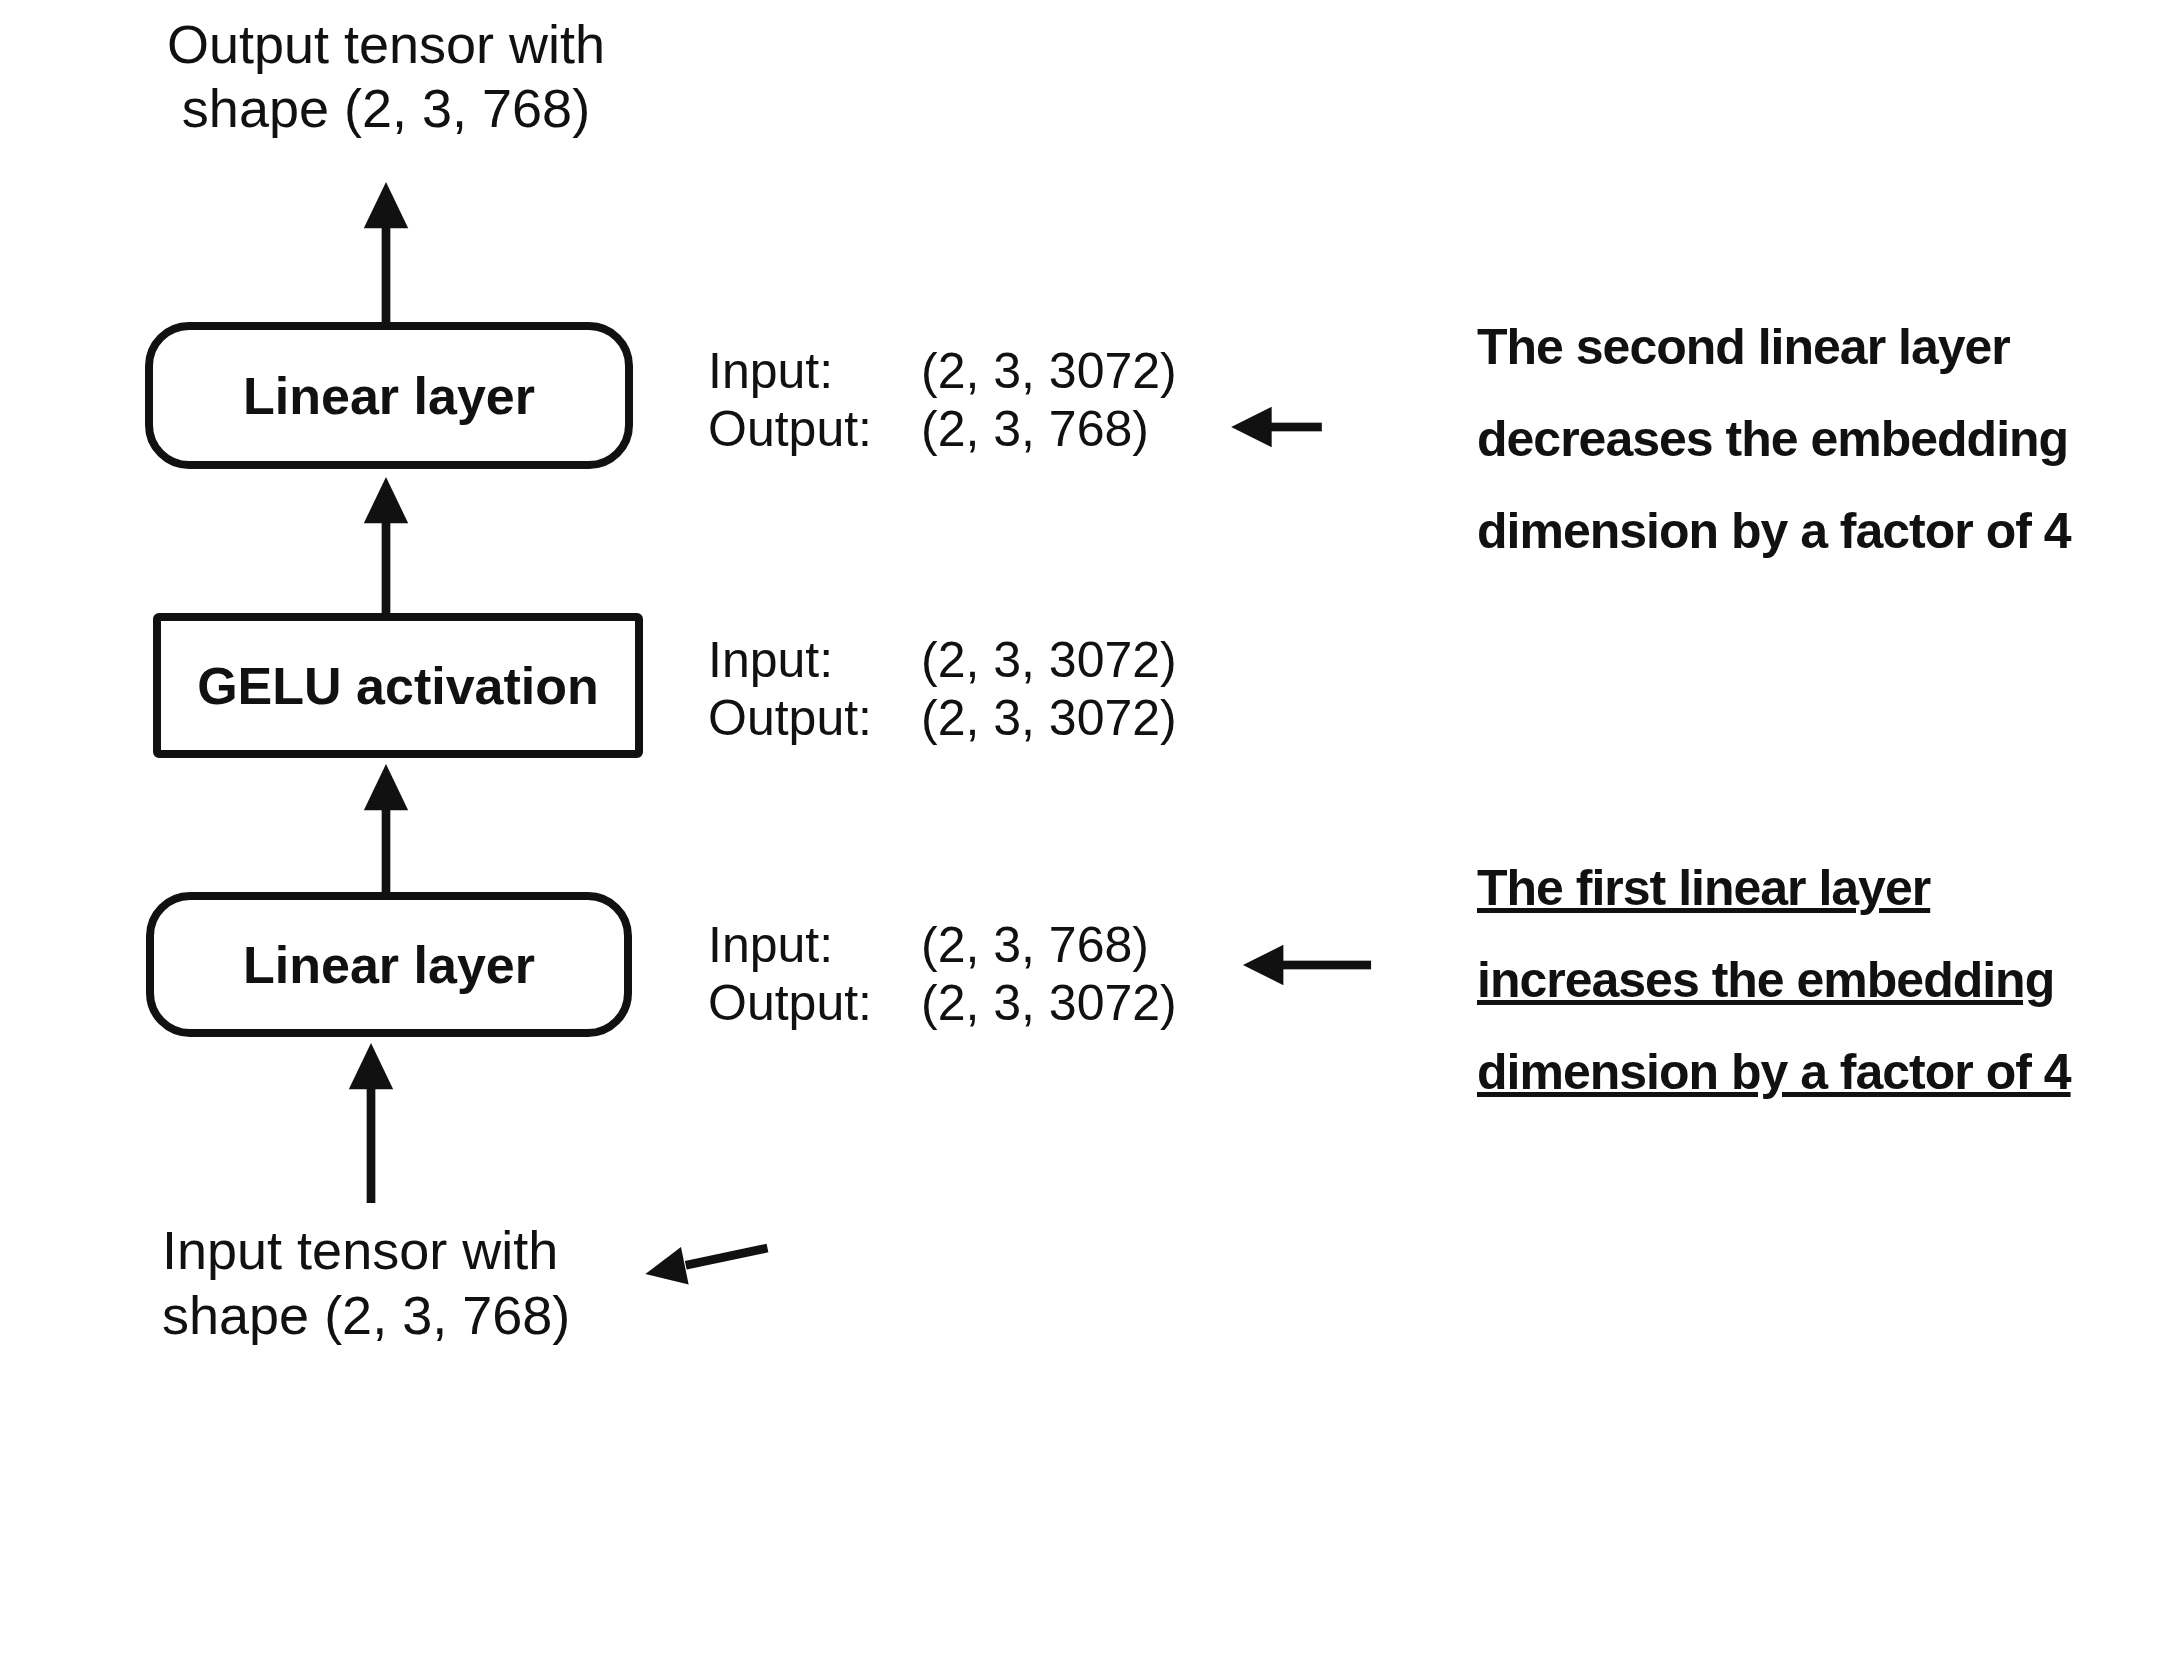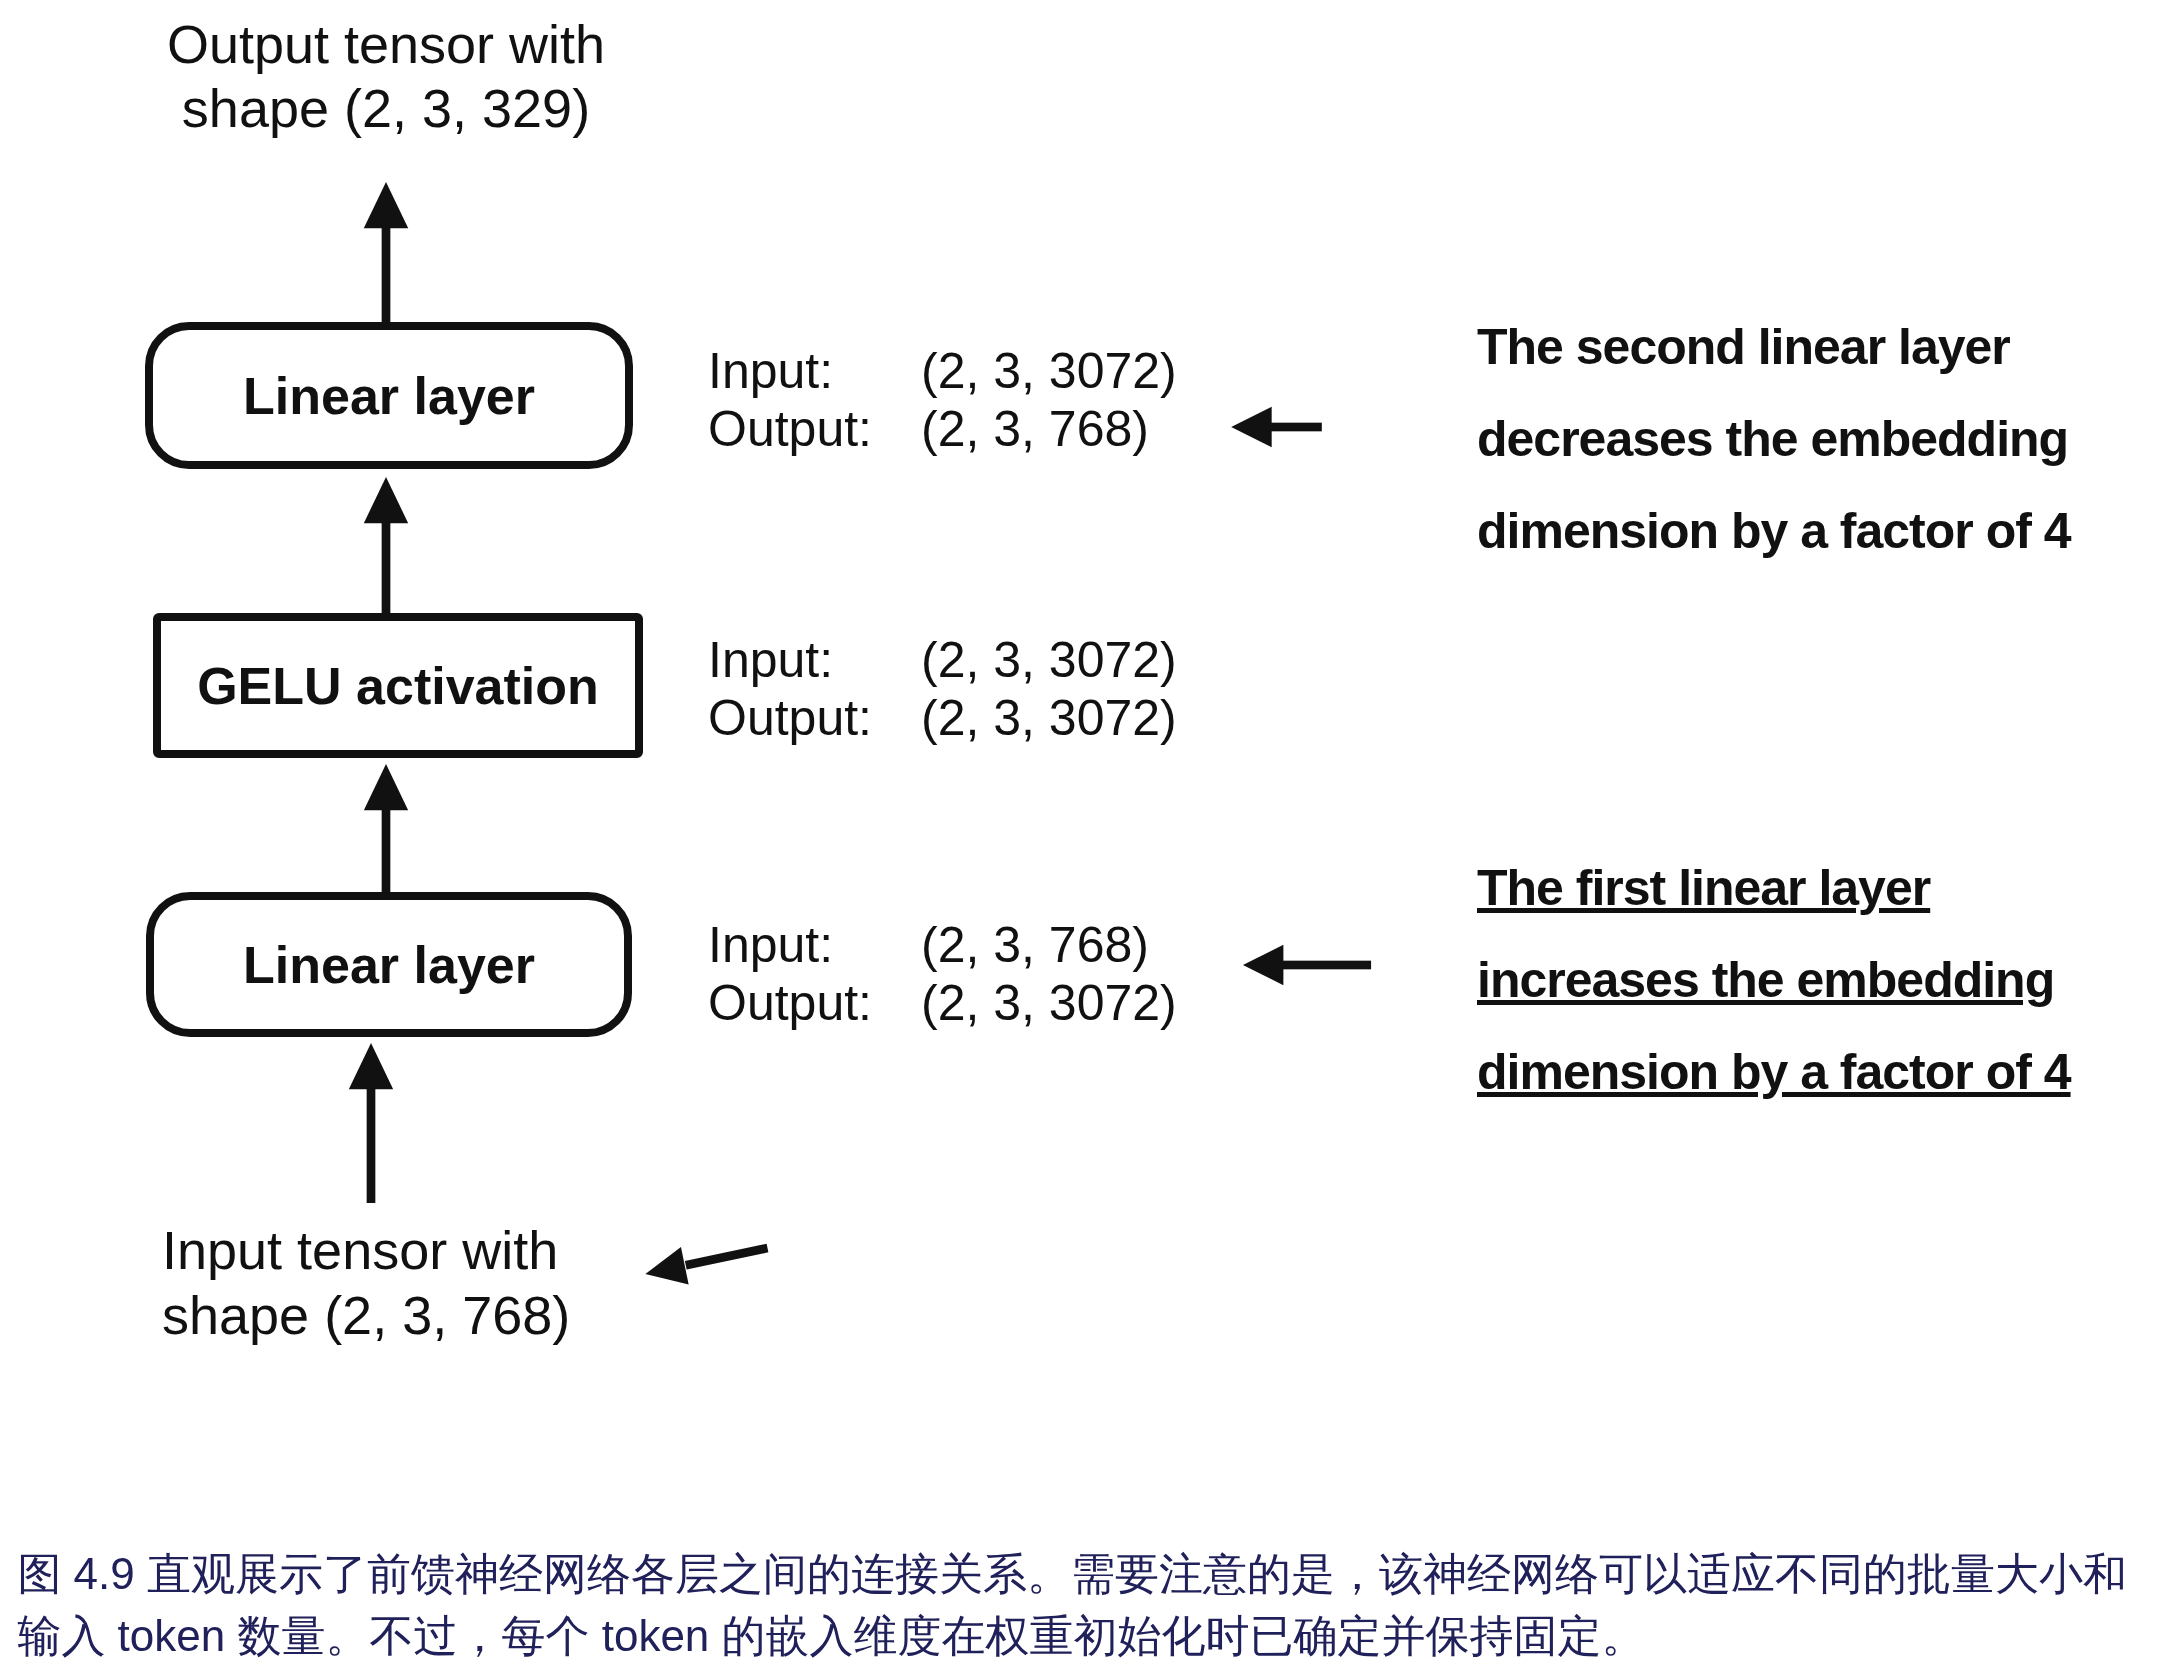--- a/index.html
+++ b/index.html
@@ -65,21 +65,21 @@
     white-space: pre-line;
     color: var(--caption-color, #20205a);
   }
 </style>
 </head>
 <body>
 
 <div class="canvas">
 
   <div class="abs tensor-label center" style="left:106px; top:11.6px; width:560px;">Output tensor with
-shape (2, 3, 329)</div>
+shape (2, 3, 768)</div>
 
   <svg class="abs arrow" style="left:355px; top:180px;" width="62" height="143" viewBox="0 0 64 148">
     <polygon points="32,2 9,50 55,50" fill="currentColor"></polygon>
     <rect x="27.5" y="44" width="9" height="104" fill="currentColor"></rect>
   </svg>
 
   <div class="abs layer-box" style="left:145px; top:322px; width:488px; height:147px;">
     <span>Linear layer</span>
   </div>
 
@@ -147,17 +147,15 @@
 
   <div class="abs tensor-label" style="left:162px; top:1218px; width:599px;">Input tensor with
 shape (2, 3, 768)</div>
 
   <svg class="abs arrow" style="left:628px; top:1224px;" width="154" height="75" viewBox="0 0 160 78">
     <polygon points="18,52 55,24 63,63" fill="currentColor"></polygon>
     <line x1="145" y1="25" x2="60" y2="43" stroke="currentColor" stroke-width="9"></line>
   </svg>
 
 
-  <div class="abs caption" style="left:17.4px; top:1543px; width:2153px;">图 4.9 直观展示了前馈神经网络各层之间的连接关系。需要注意的是，该神经网络可以适应不同的批量大小和
-输入 token 数量。不过，每个 token 的嵌入维度在权重初始化时已确定并保持固定。</div>
 
 </div>
 
 
 </body></html>

